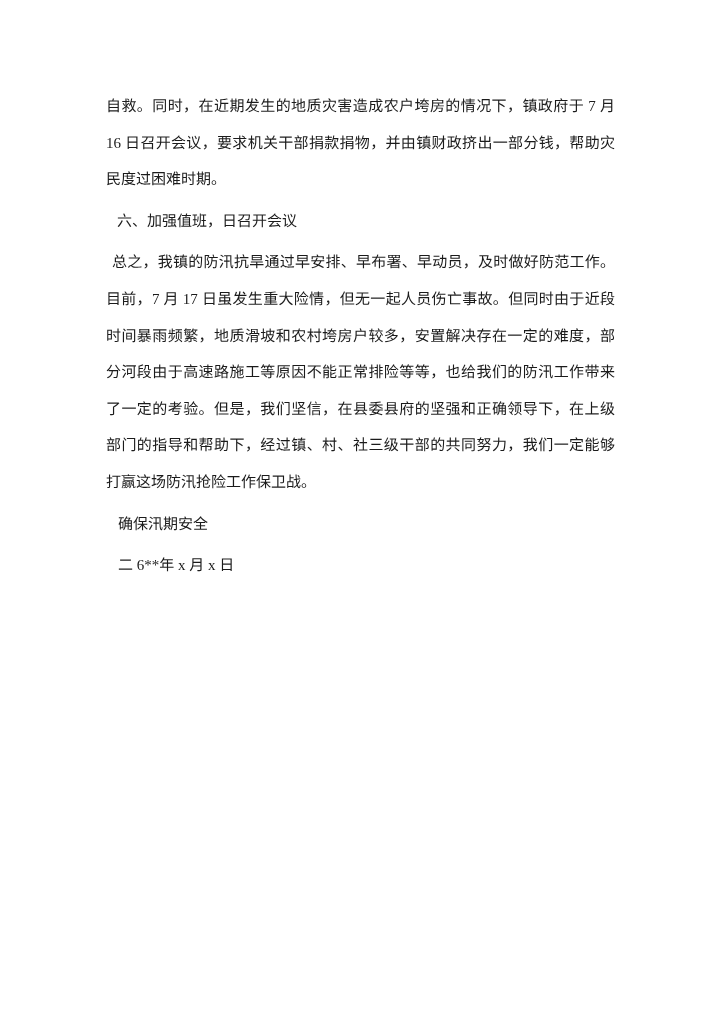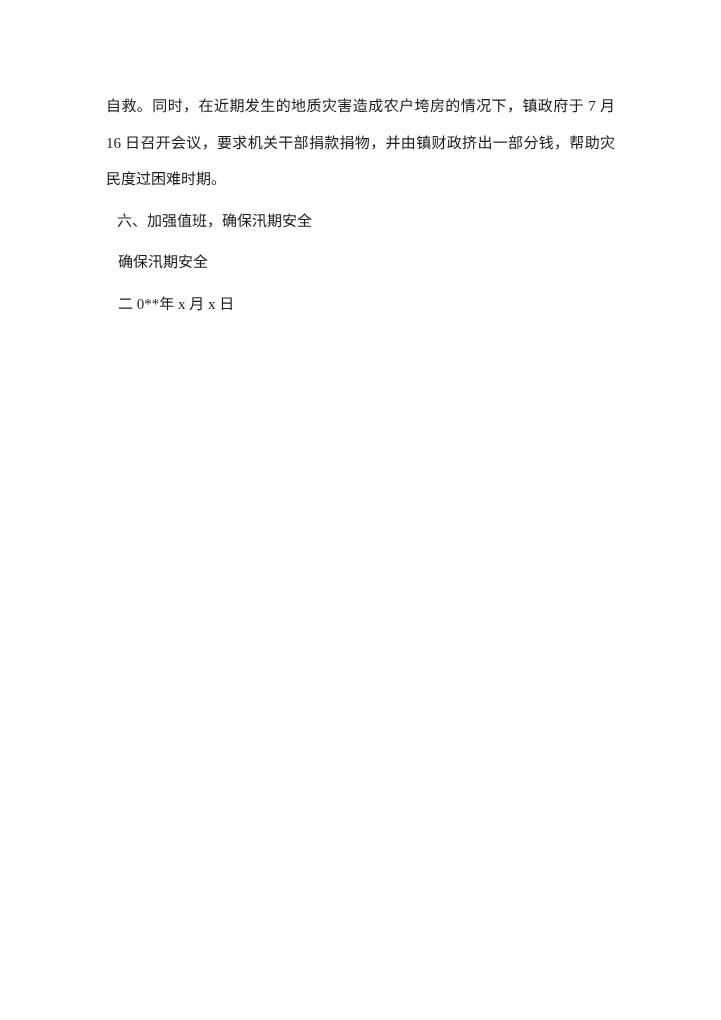--- a/index.html
+++ b/index.html
@@ -36,17 +36,18 @@
   .indent-heading { text-indent: 11px; }
   .indent-small   { text-indent: 6px; }
   .indent-sig     { text-indent: 12px; }
 </style>
 </head>
 <body>
 
 <div class="page">
   <main class="doc-body">
     <p class="para indent-none">自救。同时，在近期发生的地质灾害造成农户垮房的情况下，镇政府于 7 月 16 日召开会议，要求机关干部捐款捐物，并由镇财政挤出一部分钱，帮助灾民度过困难时期。</p>
-    <p class="para indent-heading">六、加强值班，确保汛期安全</p>
+    <p class="para indent-heading">六、加强值班，日召开会议</p>
+    <p class="para indent-small">总之，我镇的防汛抗旱通过早安排、早布署、早动员，及时做好防范工作。目前，7 月 17 日虽发生重大险情，但无一起人员伤亡事故。但同时由于近段时间暴雨频繁，地质滑坡和农村垮房户较多，安置解决存在一定的难度，部分河段由于高速路施工等原因不能正常排险等等，也给我们的防汛工作带来了一定的考验。但是，我们坚信，在县委县府的坚强和正确领导下，在上级部门的指导和帮助下，经过镇、村、社三级干部的共同努力，我们一定能够打赢这场防汛抢险工作保卫战。</p>
     <p class="para indent-sig">确保汛期安全</p>
-    <p class="para indent-sig">二 0**年 x 月 x 日</p>
+    <p class="para indent-sig">二 6**年 x 月 x 日</p>
   </main>
 </div>
 
 </body></html>

